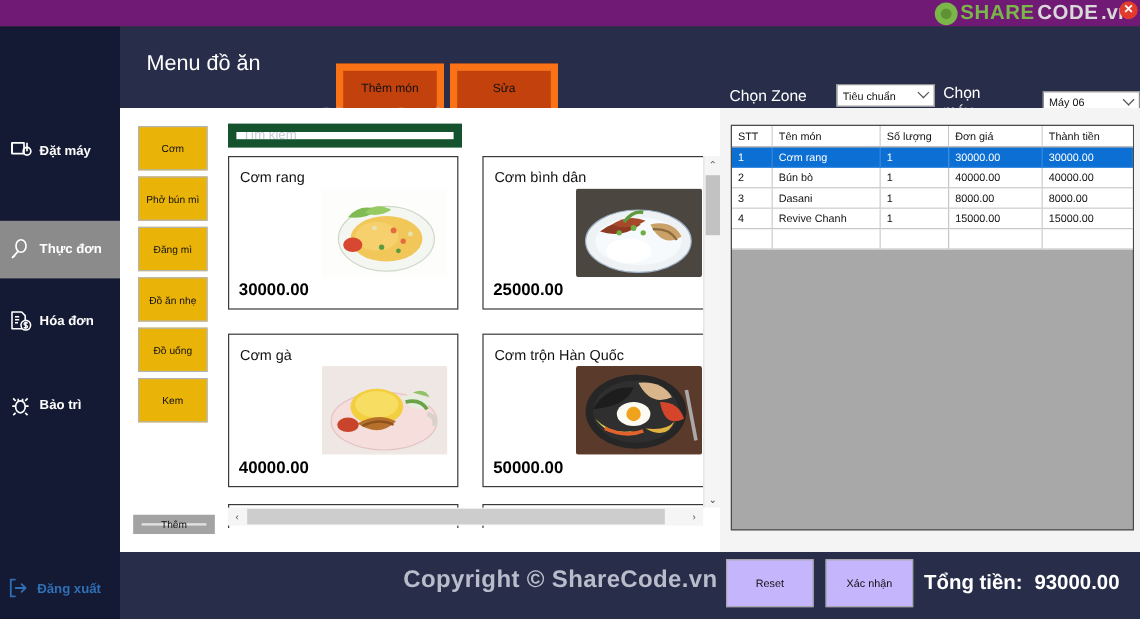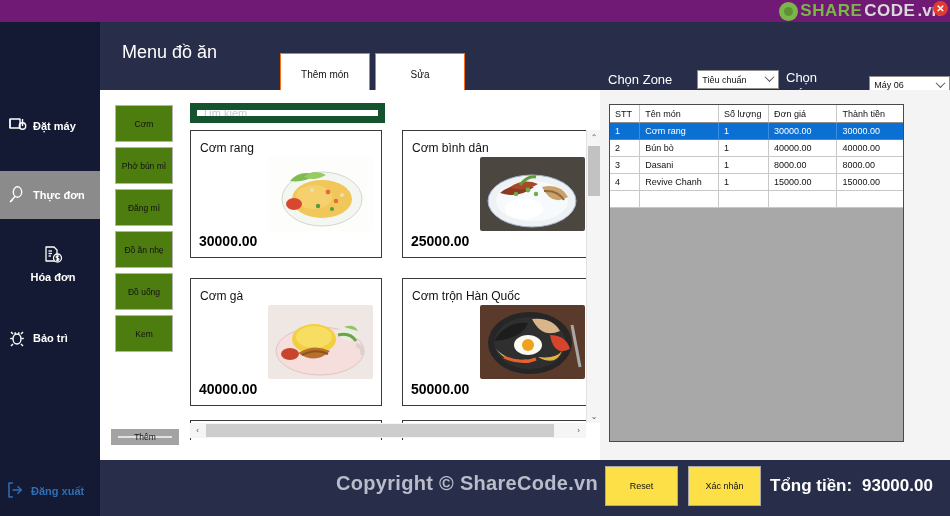--- a/index.html
+++ b/index.html
@@ -61,21 +61,21 @@
   .header {
     position: absolute; left: 100px; top: 22px; width: 850px; height: 68px;
     background: #282d4a;
   }
   .page-title {
     position: absolute; left: 22px; top: 20px;
     color: #fff; font-size: 18px;
   }
   .hdr-btn {
     position: absolute; top: 31px; height: 43px;
-    background: #ffffff; border: 1px solid #f97316;
+    background: #c2410c; border: 6px solid #f97316;
     font-size: 10px; color: #111;
     display: flex; align-items: center; justify-content: center;
   }
   #btn-themmon { left: 180px; width: 90px; }
   #btn-sua     { left: 275px; width: 90px; }
 
   .wm-header {
     position: absolute; left: 165px; top: 64px;
     font-size: 21px; font-weight: bold; color: #a9adbd;
     opacity: .55; letter-spacing: .5px; pointer-events: none;
@@ -97,21 +97,21 @@
   }
 
   
   .main {
     position: absolute; left: 100px; top: 90px; width: 500px; height: 370px;
     background: #ffffff;
   }
   .cat-col { position: absolute; left: 15px; top: 15px; width: 58px; }
   .cat-btn {
     width: 58px; height: 37px; margin-bottom: 5px;
-    background: #4d7c0f; border: 1px solid #b4b4b4;
+    background: #eab308; border: 1px solid #b4b4b4;
     font-size: 8.5px; color: #111;
     display: flex; align-items: center; justify-content: center; text-align: center;
   }
   .add-btn {
     position: absolute; left: 11px; top: 339px; width: 68px; height: 16px;
     background: #e2e2e2; border: 7px solid #a3a3a3;
     font-size: 8.5px; color: #111;
     display: flex; align-items: center; justify-content: center;
   }
 
@@ -174,21 +174,21 @@
   .hscroll .thumb {
     position: absolute; left: 16px; top: 1px; width: 348px; height: 13px; background: #cdcdcd;
   }
 
   
   .grid-wrap {
     position: absolute; left: 600px; top: 90px; width: 350px; height: 370px;
     background: #f4f4f4;
   }
   .grid {
-    position: absolute; left: 9px; top: 14px; width: 295px; height: 338px;
+    position: absolute; left: 9px; top: 14px; width: 336px; height: 338px;
     background: #a8a8a8; border: 1px solid #4a4a4a;
     font-size: 9px; color: #111;
   }
   .grow { display: flex; height: 17px; }
   .grow.head { background: #fff; height: 18px; }
   .gcell {
     border-right: 1px solid #c8c8c8; border-bottom: 1px solid #c8c8c8;
     background: #fff; padding-left: 5px; display: flex; align-items: center;
     overflow: hidden; white-space: nowrap;
   }
@@ -202,21 +202,21 @@
     position: absolute; left: 100px; top: 460px; width: 850px; height: 56px;
     background: #282d4a;
   }
   .copyright {
     position: absolute; left: 236px; top: 12px;
     font-size: 20px; font-weight: bold; color: #b9bdcb;
     letter-spacing: .3px;
   }
   .bot-btn {
     position: absolute; top: 6px; height: 40px; width: 73px;
-    background: #fde047; border: 1px solid #a8a8a8;
+    background: #c4b5fd; border: 1px solid #a8a8a8;
     font-size: 9px; color: #111;
     display: flex; align-items: center; justify-content: center;
   }
   #btn-reset   { left: 505px; }
   #btn-xacnhan { left: 588px; }
   .total-label {
     position: absolute; left: 670px; top: 16px;
     font-size: 17px; color: #fff; font-weight: bold;
   }
   .total-value {
@@ -246,32 +246,32 @@
         <svg width="20" height="18" viewBox="0 0 20 18" fill="none" stroke="#fff" stroke-width="1.4">
           <path d="M3 2 H13 V11 H3 Z" stroke-linejoin="round"></path>
           <path d="M3 2 V11"></path>
           <circle cx="15.5" cy="9" r="3.2"></circle>
           <path d="M15.5 2 V9"></path>
         </svg>
       </span>
       <span>Đặt máy</span>
     </div>
 
-    <div class="nav-item active" style="top:149px;">
+    <div class="nav-item active" style="top:162px;">
       <span class="ico">
         <svg width="20" height="20" viewBox="0 0 20 20" fill="none" stroke="#fff" stroke-width="1.4">
           <ellipse cx="10.5" cy="7" rx="4.2" ry="5.2"></ellipse>
           <path d="M8 11.5 L3.5 16.5" stroke-linecap="round"></path>
           <path d="M3.5 16.5 L5.2 15.2" stroke-linecap="round"></path>
         </svg>
       </span>
       <span>Thực đơn</span>
     </div>
 
-    <div class="nav-item" style="top:222px;flex-direction:column;">
+    <div class="nav-item" style="top:222px;">
       <span class="ico">
         <svg width="20" height="20" viewBox="0 0 20 20" fill="none" stroke="#fff" stroke-width="1.3">
           <path d="M3 2 H11 L14 5 V16 H3 Z" stroke-linejoin="round"></path>
           <path d="M5.5 6 H9"></path>
             <path d="M5.5 8.5 H9"></path>
             <path d="M5.5 11 H8"></path>
           <circle cx="14.5" cy="13" r="4" fill="#141a33"></circle>
           <path d="M14.5 10.5 V15.5" stroke-width="1.2"></path>
           <path d="M16 11.6 a1.6 1.6 0 0 0 -3 .5 c0 1.6 3 .6 3 2.2 a1.6 1.6 0 0 1 -3 .3" stroke-width="1.1"></path>
         </svg>

